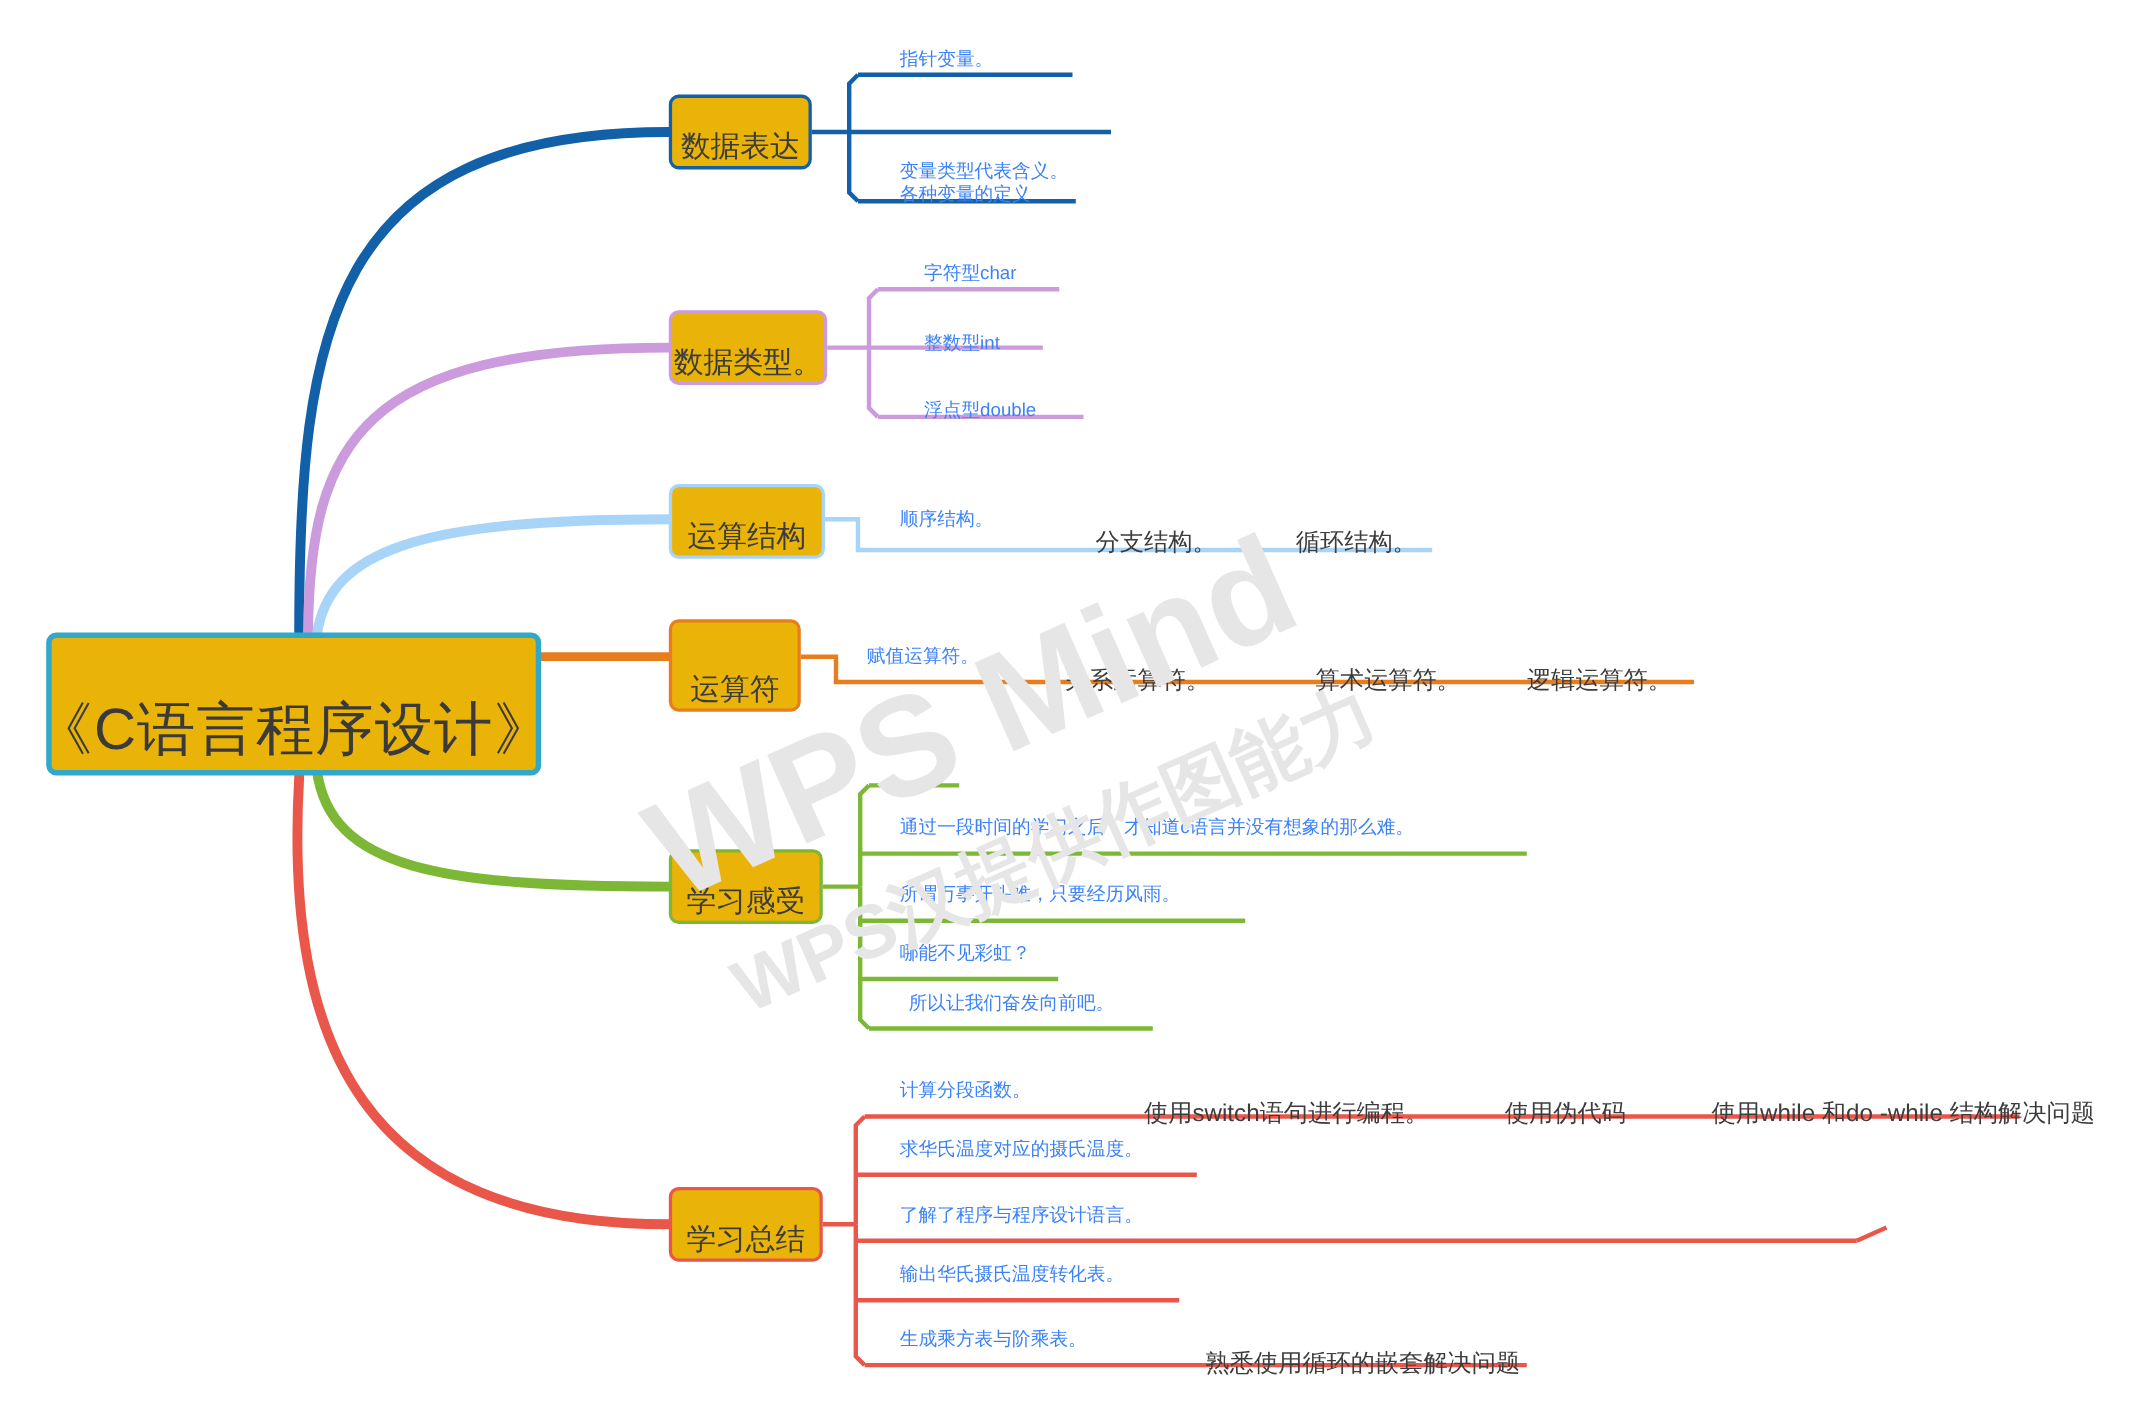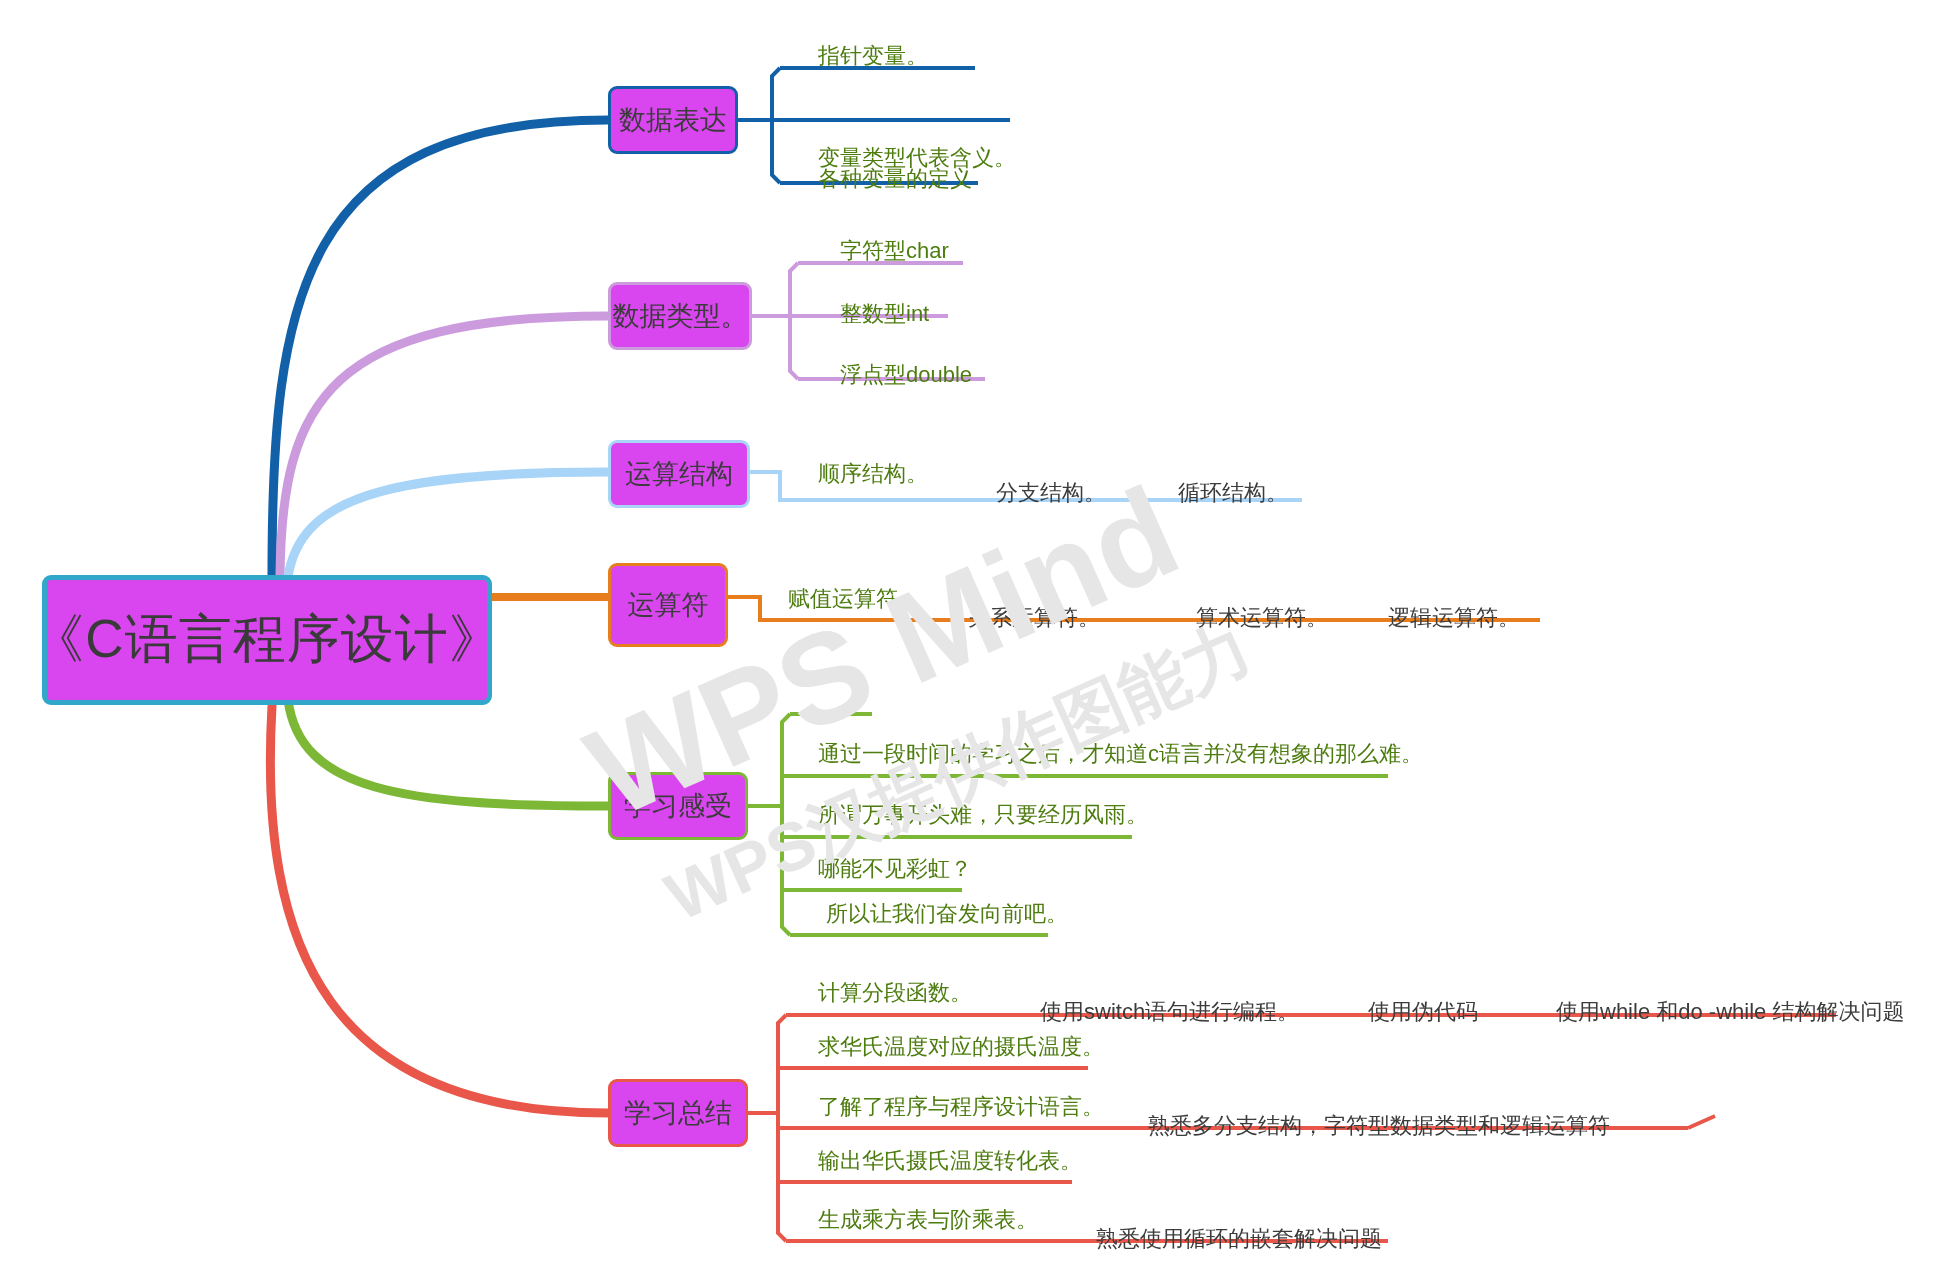--- a/index.html
+++ b/index.html
@@ -20,45 +20,45 @@
   }
   svg.layer {
     position: absolute;
     left: 0; top: 0;
     width: 1950px; height: 1284px;
     pointer-events: none;
   }
   .node {
     position: absolute;
     box-sizing: border-box;
-    background: #d946ef;
+    background: #eab308;
     display: flex;
-    align-items: center;
+    align-items: flex-end;
     justify-content: center;
     white-space: nowrap;
   }
   .root-node {
     border: 5px solid #31a8c9;
     border-radius: 9px;
     font-size: 53px;
     letter-spacing: 1px;
     color: #3a3a3a;
   }
   .branch-node {
     border-width: 3px;
     border-style: solid;
     border-radius: 9px;
     font-size: 27px;
     color: #3c3c3c;
   }
   .leaf {
     position: absolute;
     white-space: nowrap;
-    font-size: 22px;
-    color: #4d7c0f;
+    font-size: 17px;
+    color: #3b82f6;
     line-height: 1;
   }
   .leaf-sub {
     position: absolute;
     white-space: nowrap;
     font-size: 22px;
     color: #3c3c3c;
     line-height: 1;
     margin-top: 19px;
   }
@@ -179,21 +179,20 @@
     <span>学习总结</span>
   </div>
   <div class="leaf" style="left:818px; top:982px;">计算分段函数。</div>
   <div class="leaf-sub" style="left:1040px; top:982px;">使用switch语句进行编程。</div>
   <div class="leaf-sub" style="left:1368px; top:982px;">使用伪代码</div>
   <div class="leaf-sub" style="left:1556px; top:982px;">使用while 和do -while 结构解决问题</div>
 
   <div class="leaf" style="left:818px; top:1036px;">求华氏温度对应的摄氏温度。</div>
 
   <div class="leaf" style="left:818px; top:1096px;">了解了程序与程序设计语言。</div>
-  <div class="leaf-sub" style="left:1148px; top:1096px;">熟悉多分支结构，字符型数据类型和逻辑运算符</div>
 
   <div class="leaf" style="left:818px; top:1150px;">输出华氏摄氏温度转化表。</div>
 
   <div class="leaf" style="left:818px; top:1209px;">生成乘方表与阶乘表。</div>
   <div class="leaf-sub" style="left:1096px; top:1209px;">熟悉使用循环的嵌套解决问题</div>
 
   <svg id="watermark" viewBox="0 0 1950 1284">
     <g transform="rotate(-24 1050 560)">
       <text class="wm-text" x="860" y="620" font-size="128" text-anchor="middle">WPS Mind</text>
       <text class="wm-text" x="880" y="740" font-size="68" text-anchor="middle">WPS汉提供作图能力</text>

